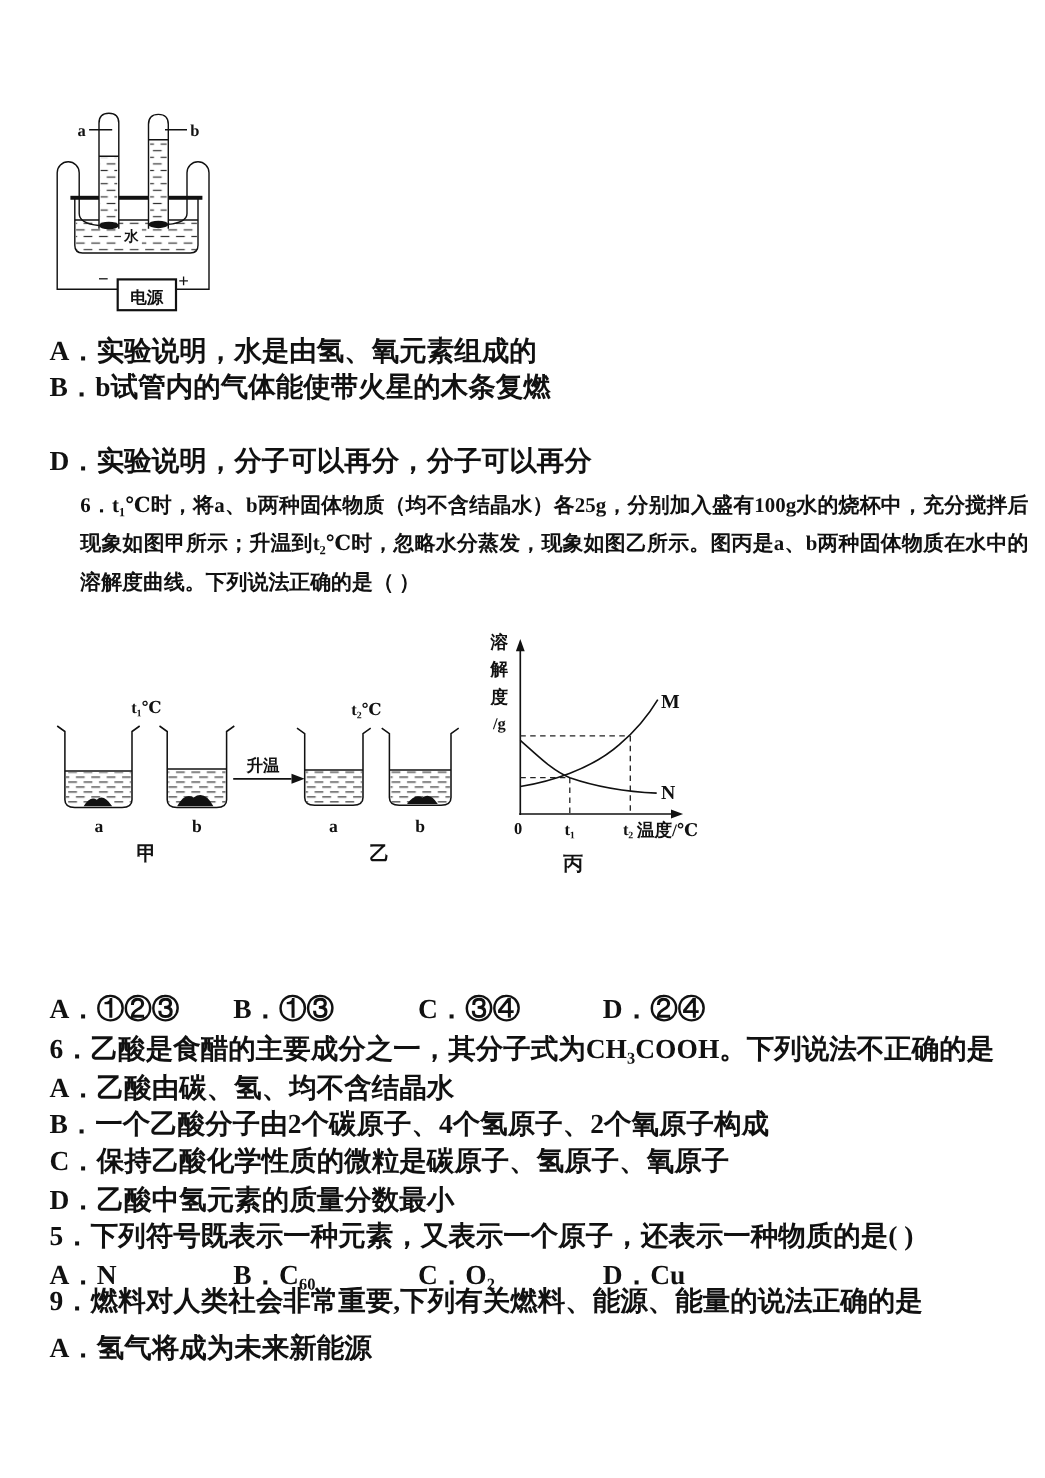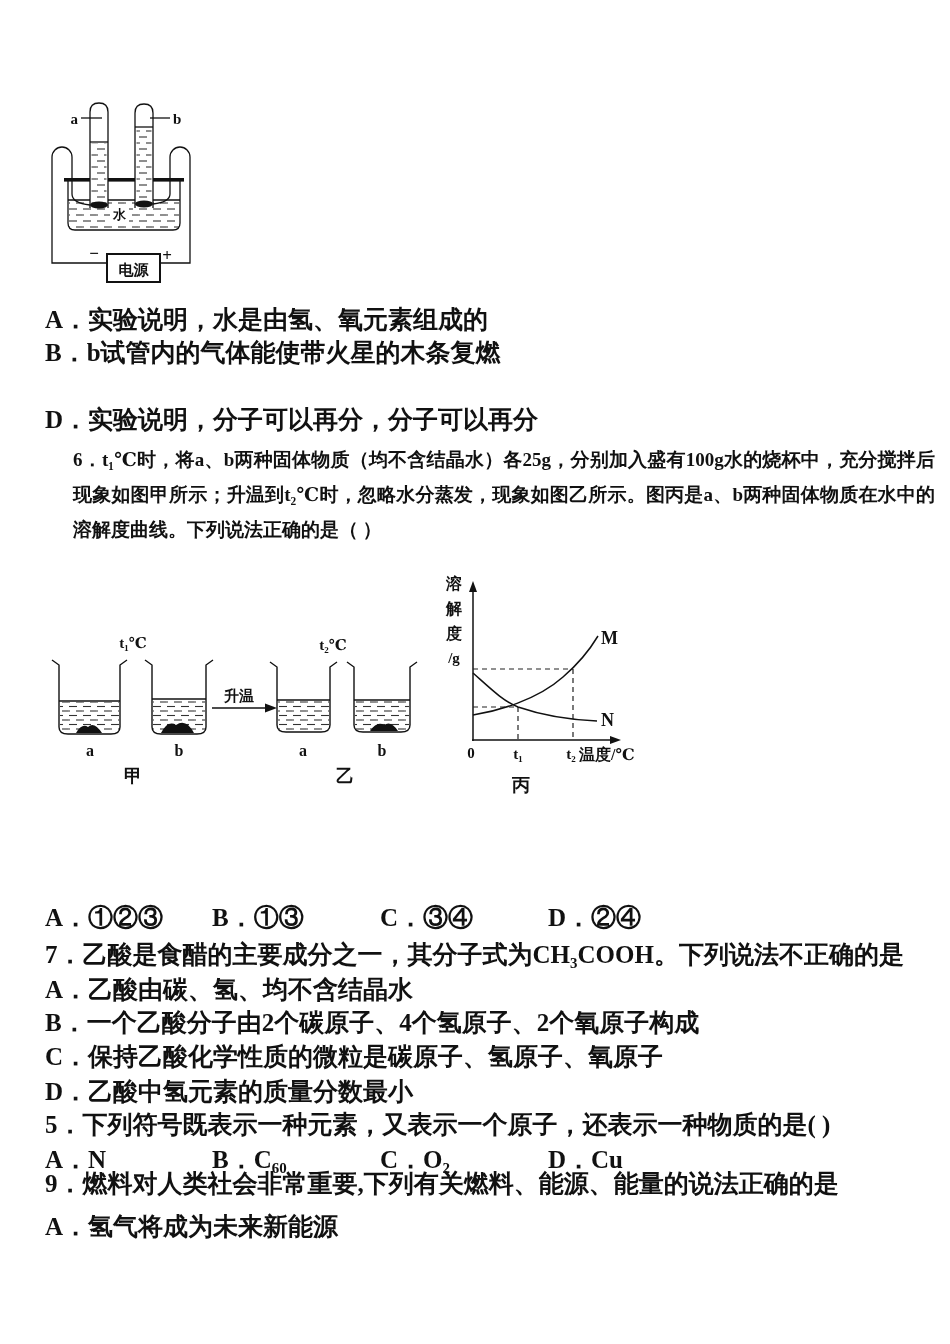--- a/index.html
+++ b/index.html
@@ -144,21 +144,21 @@
     <text x="93" y="222" text-anchor="middle" font-size="18">甲</text>
     <text x="305" y="222" text-anchor="middle" font-size="18">乙</text>
     <text x="481" y="231" text-anchor="middle" font-size="18">丙</text>
   </svg>
 
   <div class="line" style="left:45px;top:906px">A．①②③</div>
   <div class="line" style="left:212px;top:906px">B．①③</div>
   <div class="line" style="left:380px;top:906px">C．③④</div>
   <div class="line" style="left:548px;top:906px">D．②④</div>
 
-  <div class="line" style="left:45px;top:943px">7．乙酸是食醋的主要成分之一，其分子式为CH₃COOH。下列说法不正确的是</div>
+  <div class="line" style="left:45px;top:943px">6．乙酸是食醋的主要成分之一，其分子式为CH₃COOH。下列说法不正确的是</div>
   <div class="line" style="left:45px;top:978px">A．乙酸由碳、氢、均不含结晶水</div>
   <div class="line" style="left:45px;top:1011px">B．一个乙酸分子由2个碳原子、4个氢原子、2个氧原子构成</div>
   <div class="line" style="left:45px;top:1045px">C．保持乙酸化学性质的微粒是碳原子、氢原子、氧原子</div>
   <div class="line" style="left:45px;top:1080px">D．乙酸中氢元素的质量分数最小</div>
 
   <div class="line" style="left:45px;top:1113px">5．下列符号既表示一种元素，又表示一个原子，还表示一种物质的是( )</div>
   <div class="line" style="left:45px;top:1148px">A．N</div>
   <div class="line" style="left:212px;top:1148px">B．C₆₀</div>
   <div class="line" style="left:380px;top:1148px">C．O₂</div>
   <div class="line" style="left:548px;top:1148px">D．Cu</div>

